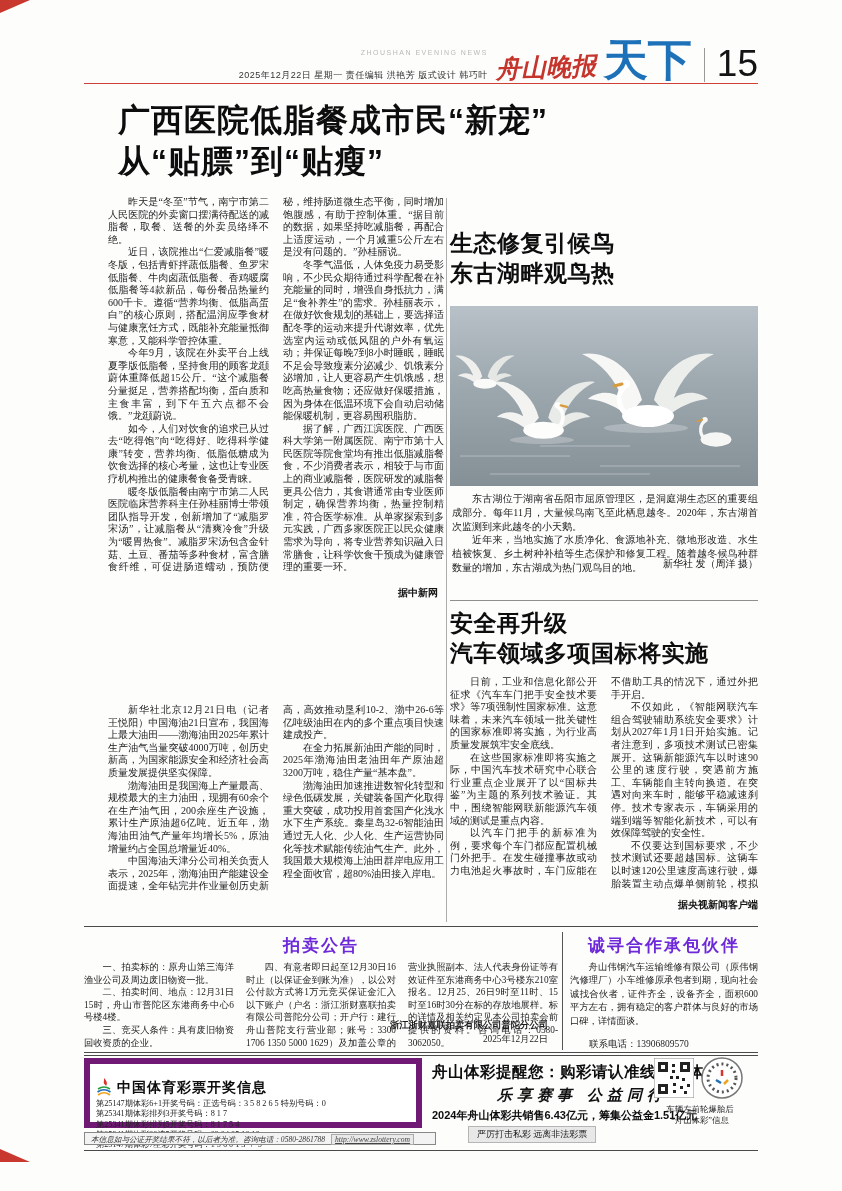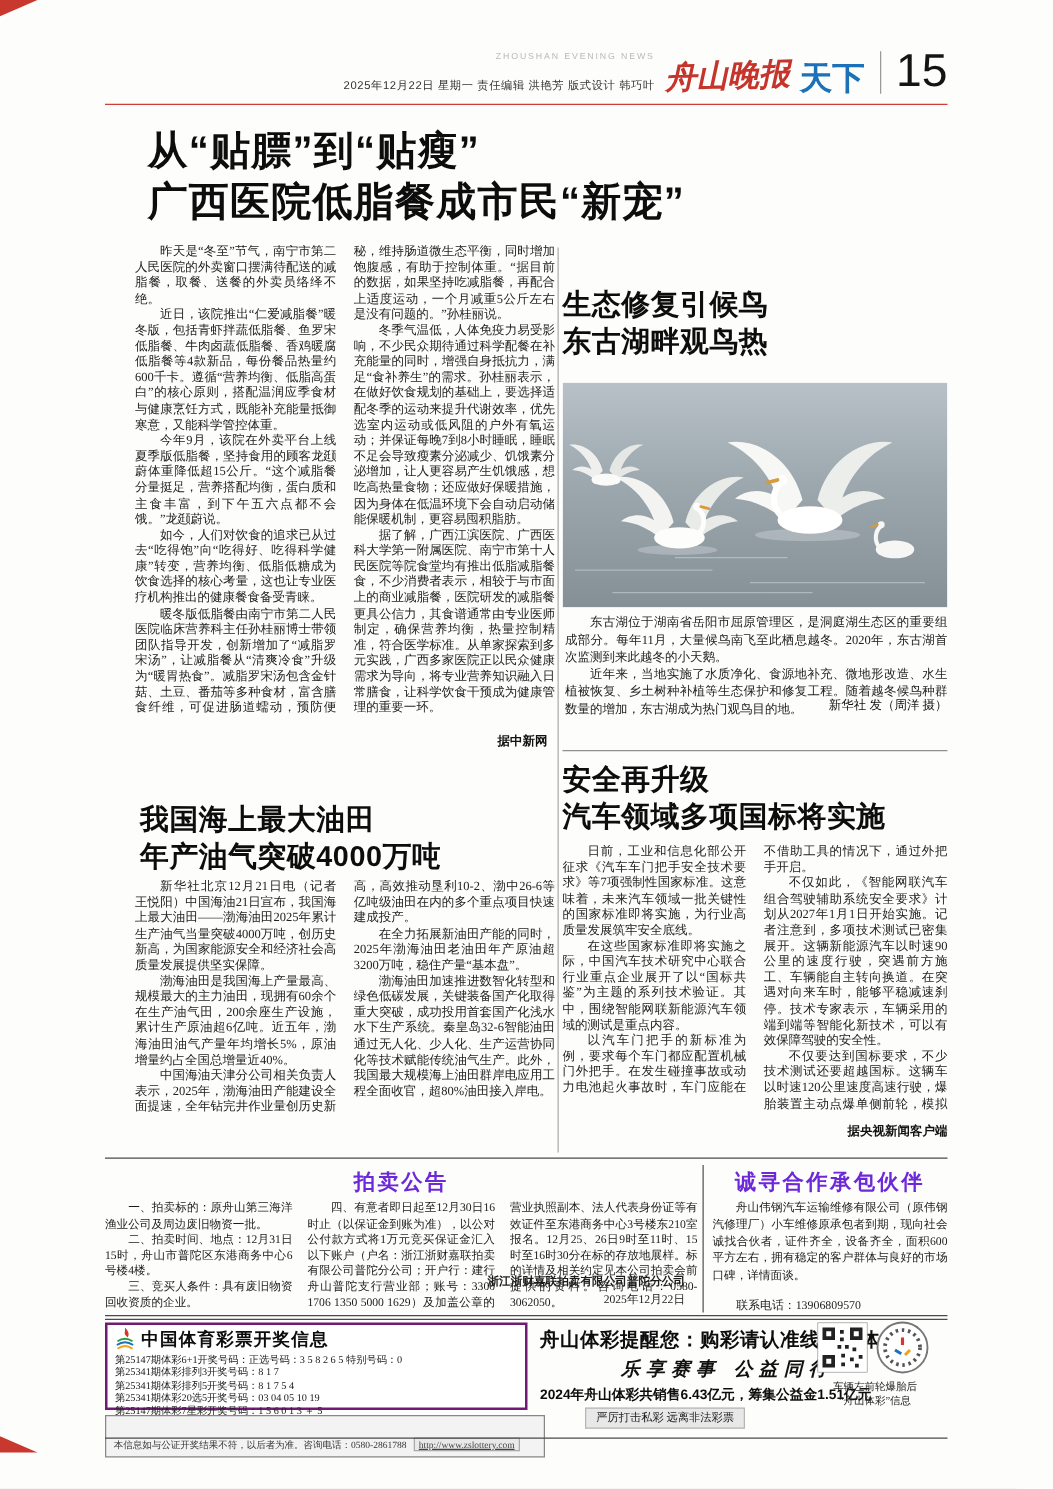--- a/index.html
+++ b/index.html
@@ -10,21 +10,21 @@
              border-top:13px solid #c8382e;border-right:30px solid transparent;}
   .corner-bl{position:absolute;top:1149px;left:0;width:0;height:0;
              border-bottom:13px solid #c8382e;border-right:30px solid transparent;}
   
   .hdr{position:absolute;top:38px;right:84px;display:flex;align-items:flex-end;gap:8px;}
   .hdr-left{display:flex;flex-direction:column;align-items:flex-end;}
   .hdr-en{font-family:"Liberation Sans",sans-serif;font-size:7px;letter-spacing:1.5px;color:#b9b9b9;margin-bottom:1px;}
   .hdr-date{font-family:"Liberation Sans",sans-serif;font-size:9px;color:#333;letter-spacing:.5px;margin-top:12px;}
   .hdr-logo{font-family:"DejaVu Serif",serif;font-style:italic;font-weight:bold;font-size:25px;
             color:#c5352c;transform:rotate(-2deg);line-height:1;margin-bottom:2px;}
-  .hdr-section{font-family:"Liberation Sans",sans-serif;font-weight:bold;font-size:26px;color:#1d71b8;line-height:1;}
+  .hdr-section{font-family:"Liberation Sans",sans-serif;font-weight:bold;font-size:44px;color:#1d71b8;line-height:1;}
   .hdr-div{width:1px;height:34px;background:#9a9a9a;margin:0 4px;}
   .hdr-page{font-family:"Liberation Sans",sans-serif;font-size:37px;color:#141414;line-height:1;}
   .hdr-rule{position:absolute;left:84px;right:84px;top:83px;height:1px;background:#cf3f35;}
   
   .headline-main{position:absolute;left:118px;top:100px;font-family:"Liberation Sans",sans-serif;
                  font-weight:bold;font-size:32px;line-height:41px;color:#0d0d0d;letter-spacing:1px;}
   .headline-sub{position:absolute;font-family:"Liberation Sans",sans-serif;font-weight:bold;
                 font-size:23px;line-height:30px;color:#0d0d0d;letter-spacing:.5px;}
   
   .body-cols{position:absolute;column-gap:14px;font-size:10px;line-height:12.6px;
@@ -45,28 +45,28 @@
   .ad-title{font-family:"Liberation Sans",sans-serif;font-weight:bold;font-size:17px;
             text-align:center;margin:4px 0 4px 0;color:#6d28d9;letter-spacing:2px;}
   .auction-body{column-count:3;column-gap:12px;font-size:9.3px;line-height:12.6px;text-align:justify;height:92px;overflow:hidden;}
   .auction-body p{margin:0;text-indent:2em;}
   .auction-sign{position:absolute;right:10px;bottom:20px;font-weight:bold;font-size:9.3px;}
   .auction-date{position:absolute;right:10px;bottom:6px;font-size:9.3px;}
   .partner-body{font-size:9.3px;line-height:13.4px;text-align:justify;}
   .partner-body p{margin:0;text-indent:2em;}
   .partner-phone{font-size:9.5px;margin-top:10px;text-indent:2em;}
   
-  .lot-box{position:absolute;left:84px;top:1058px;width:338px;height:70px;border:2px solid #701a75;
-           background:#fff;padding:2px 6px;box-sizing:border-box;}
+  .lot-box{position:absolute;left:84px;top:1058px;width:338px;height:70px;border:6px solid #701a75;
+           background:#fff;padding:14px 6px;box-sizing:border-box;}
   .lot-title-row{display:flex;align-items:center;gap:5px;}
   .lot-title{font-family:"Liberation Sans",sans-serif;font-weight:bold;font-size:14px;color:#0d0d0d;letter-spacing:1px;}
   .lot-lines{font-size:8.2px;line-height:10.3px;color:#222;margin-top:2px;}
   .lot-disclaimer{position:absolute;left:84px;top:1132px;width:352px;height:13px;border:1px solid #888;
-                  background:#f3f3f3;font-size:7.6px;line-height:13px;padding:16px 6px;box-sizing:border-box;
-                  white-space:nowrap;color:#333;}
+                  background:#f3f3f3;font-size:7.6px;line-height:13px;padding:0 6px;box-sizing:border-box;
+                  white-space:nowrap;color:#333;font-style:italic;}
   .lot-url{border:1px solid #aaa;background:#e9e9e9;text-decoration:underline;padding:0 3px;margin-left:4px;color:#444;}
   .tc-reminder{position:absolute;left:432px;top:1062px;font-family:"Liberation Sans",sans-serif;
                font-weight:bold;font-size:15.5px;color:#0d0d0d;letter-spacing:.5px;}
   .tc-slogan{position:absolute;left:462px;top:1086px;width:240px;text-align:center;
              font-family:"DejaVu Serif",serif;font-style:italic;font-weight:bold;font-size:15px;
              letter-spacing:5px;color:#111;}
   .tc-sales{position:absolute;left:432px;top:1108px;font-family:"Liberation Sans",sans-serif;
             font-weight:bold;font-size:11px;color:#0d0d0d;}
   .tc-warning{position:absolute;left:468px;top:1126px;font-size:9px;padding:1px 8px;
               background:#e8e8e8;border:1px solid #b5b5b5;color:#222;}
@@ -89,22 +89,22 @@
       <div class="hdr-date">2025年12月22日  星期一  责任编辑 洪艳芳  版式设计 韩巧叶</div>
     </div>
     <div class="hdr-logo">舟山晚报</div>
     <div class="hdr-section">天下</div>
     <div class="hdr-div"></div>
     <div class="hdr-page">15</div>
   </div>
   <div class="hdr-rule"></div>
 
   <div class="headline-main">
+    <div>广西医院低脂餐成市民“新宠”</div>
     <div>从“贴膘”到“贴瘦”</div>
-    <div>广西医院低脂餐成市民“新宠”</div>
   </div>
   <div class="body-cols" style="left:108px;top:196px;width:336px;height:426px;column-count:2;">
       <p>昨天是“冬至”节气，南宁市第二人民医院的外卖窗口摆满待配送的减脂餐，取餐、送餐的外卖员络绎不绝。</p>
       <p>近日，该院推出“仁爱减脂餐”暖冬版，包括青虾拌蔬低脂餐、鱼罗宋低脂餐、牛肉卤蔬低脂餐、香鸡暖腐低脂餐等4款新品，每份餐品热量约600千卡。遵循“营养均衡、低脂高蛋白”的核心原则，搭配温润应季食材与健康烹饪方式，既能补充能量抵御寒意，又能科学管控体重。</p>
       <p>今年9月，该院在外卖平台上线夏季版低脂餐，坚持食用的顾客龙颋蔚体重降低超15公斤。“这个减脂餐分量挺足，营养搭配均衡，蛋白质和主食丰富，到下午五六点都不会饿。”龙颋蔚说。</p>
       <p>如今，人们对饮食的追求已从过去“吃得饱”向“吃得好、吃得科学健康”转变，营养均衡、低脂低糖成为饮食选择的核心考量，这也让专业医疗机构推出的健康餐食备受青睐。</p>
       <p>暖冬版低脂餐由南宁市第二人民医院临床营养科主任孙桂丽博士带领团队指导开发，创新增加了“减脂罗宋汤”，让减脂餐从“清爽冷食”升级为“暖胃热食”。减脂罗宋汤包含金针菇、土豆、番茄等多种食材，富含膳食纤维，可促进肠道蠕动，预防便秘，维持肠道微生态平衡，同时增加饱腹感，有助于控制体重。“据目前的数据，如果坚持吃减脂餐，再配合上适度运动，一个月减重5公斤左右是没有问题的。”孙桂丽说。</p>
       <p>冬季气温低，人体免疫力易受影响，不少民众期待通过科学配餐在补充能量的同时，增强自身抵抗力，满足“食补养生”的需求。孙桂丽表示，在做好饮食规划的基础上，要选择适配冬季的运动来提升代谢效率，优先选室内运动或低风阻的户外有氧运动；并保证每晚7到8小时睡眠，睡眠不足会导致瘦素分泌减少、饥饿素分泌增加，让人更容易产生饥饿感，想吃高热量食物；还应做好保暖措施，因为身体在低温环境下会自动启动储能保暖机制，更容易囤积脂肪。</p>
       <p>据了解，广西江滨医院、广西医科大学第一附属医院、南宁市第十人民医院等院食堂均有推出低脂减脂餐食，不少消费者表示，相较于与市面上的商业减脂餐，医院研发的减脂餐更具公信力，其食谱通常由专业医师制定，确保营养均衡，热量控制精准，符合医学标准。从单家探索到多元实践，广西多家医院正以民众健康需求为导向，将专业营养知识融入日常膳食，让科学饮食干预成为健康管理的重要一环。</p>
     </div>
@@ -172,24 +172,20 @@
   </div>
 
   <div class="caption">
       <p>东古湖位于湖南省岳阳市屈原管理区，是洞庭湖生态区的重要组成部分。每年11月，大量候鸟南飞至此栖息越冬。2020年，东古湖首次监测到来此越冬的小天鹅。</p>
       <p>近年来，当地实施了水质净化、食源地补充、微地形改造、水生植被恢复、乡土树种补植等生态保护和修复工程。随着越冬候鸟种群数量的增加，东古湖成为热门观鸟目的地。</p>
     </div>
   <div class="byline" style="left:600px;top:557px;width:158px;text-align:right;font-weight:normal;">新华社 发（周洋 摄）</div>
 
   <div class="hrule" style="left:450px;top:600px;width:308px;"></div>
 
-  <div class="headline-sub" style="left:112px;top:640px;">
-    <div>我国海上最大油田</div>
-    <div>年产油气突破4000万吨</div>
-  </div>
   <div class="body-cols" style="left:108px;top:704px;width:336px;height:220px;column-count:2;">
       <p>新华社北京12月21日电（记者 王悦阳）中国海油21日宣布，我国海上最大油田——渤海油田2025年累计生产油气当量突破4000万吨，创历史新高，为国家能源安全和经济社会高质量发展提供坚实保障。</p>
       <p>渤海油田是我国海上产量最高、规模最大的主力油田，现拥有60余个在生产油气田，200余座生产设施，累计生产原油超6亿吨。近五年，渤海油田油气产量年均增长5%，原油增量约占全国总增量近40%。</p>
       <p>中国海油天津分公司相关负责人表示，2025年，渤海油田产能建设全面提速，全年钻完井作业量创历史新高，高效推动垦利10-2、渤中26-6等亿吨级油田在内的多个重点项目快速建成投产。</p>
       <p>在全力拓展新油田产能的同时，2025年渤海油田老油田年产原油超3200万吨，稳住产量“基本盘”。</p>
       <p>渤海油田加速推进数智化转型和绿色低碳发展，关键装备国产化取得重大突破，成功投用首套国产化浅水水下生产系统。秦皇岛32-6智能油田通过无人化、少人化、生产运营协同化等技术赋能传统油气生产。此外，我国最大规模海上油田群岸电应用工程全面收官，超80%油田接入岸电。</p>
     </div>
 
   <div class="headline-sub" style="left:450px;top:608px;">
     <div>安全再升级</div>

